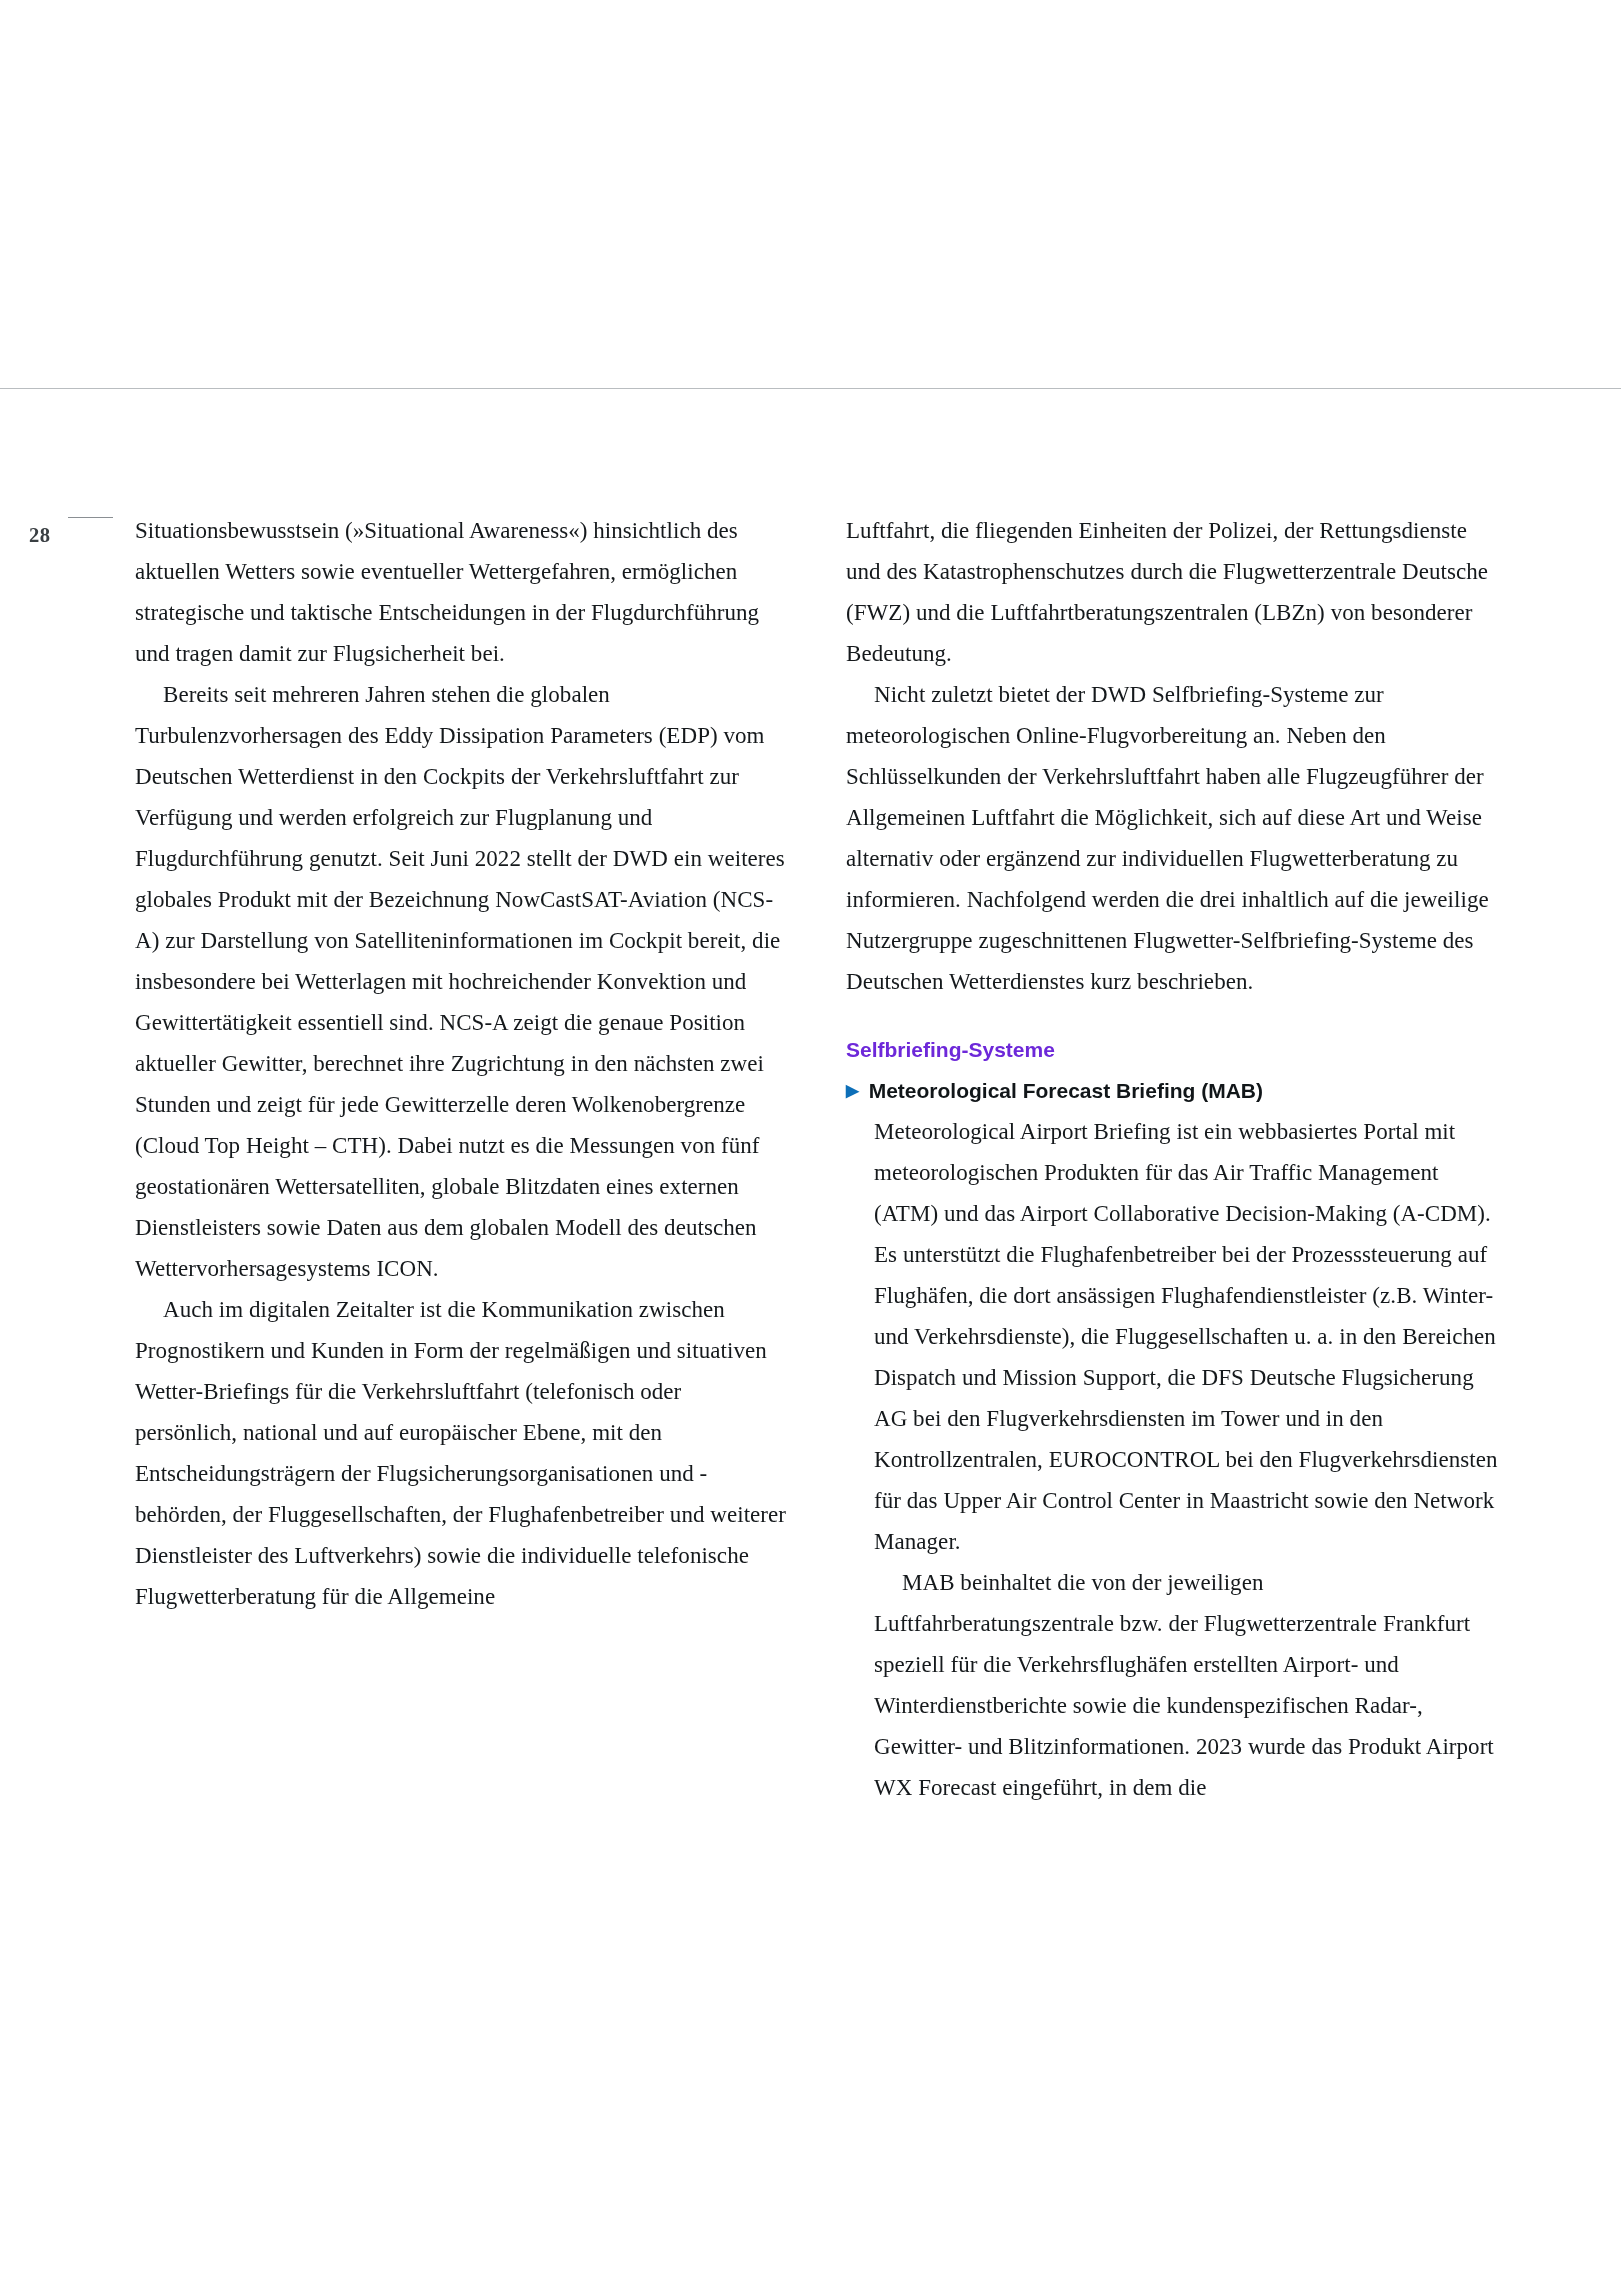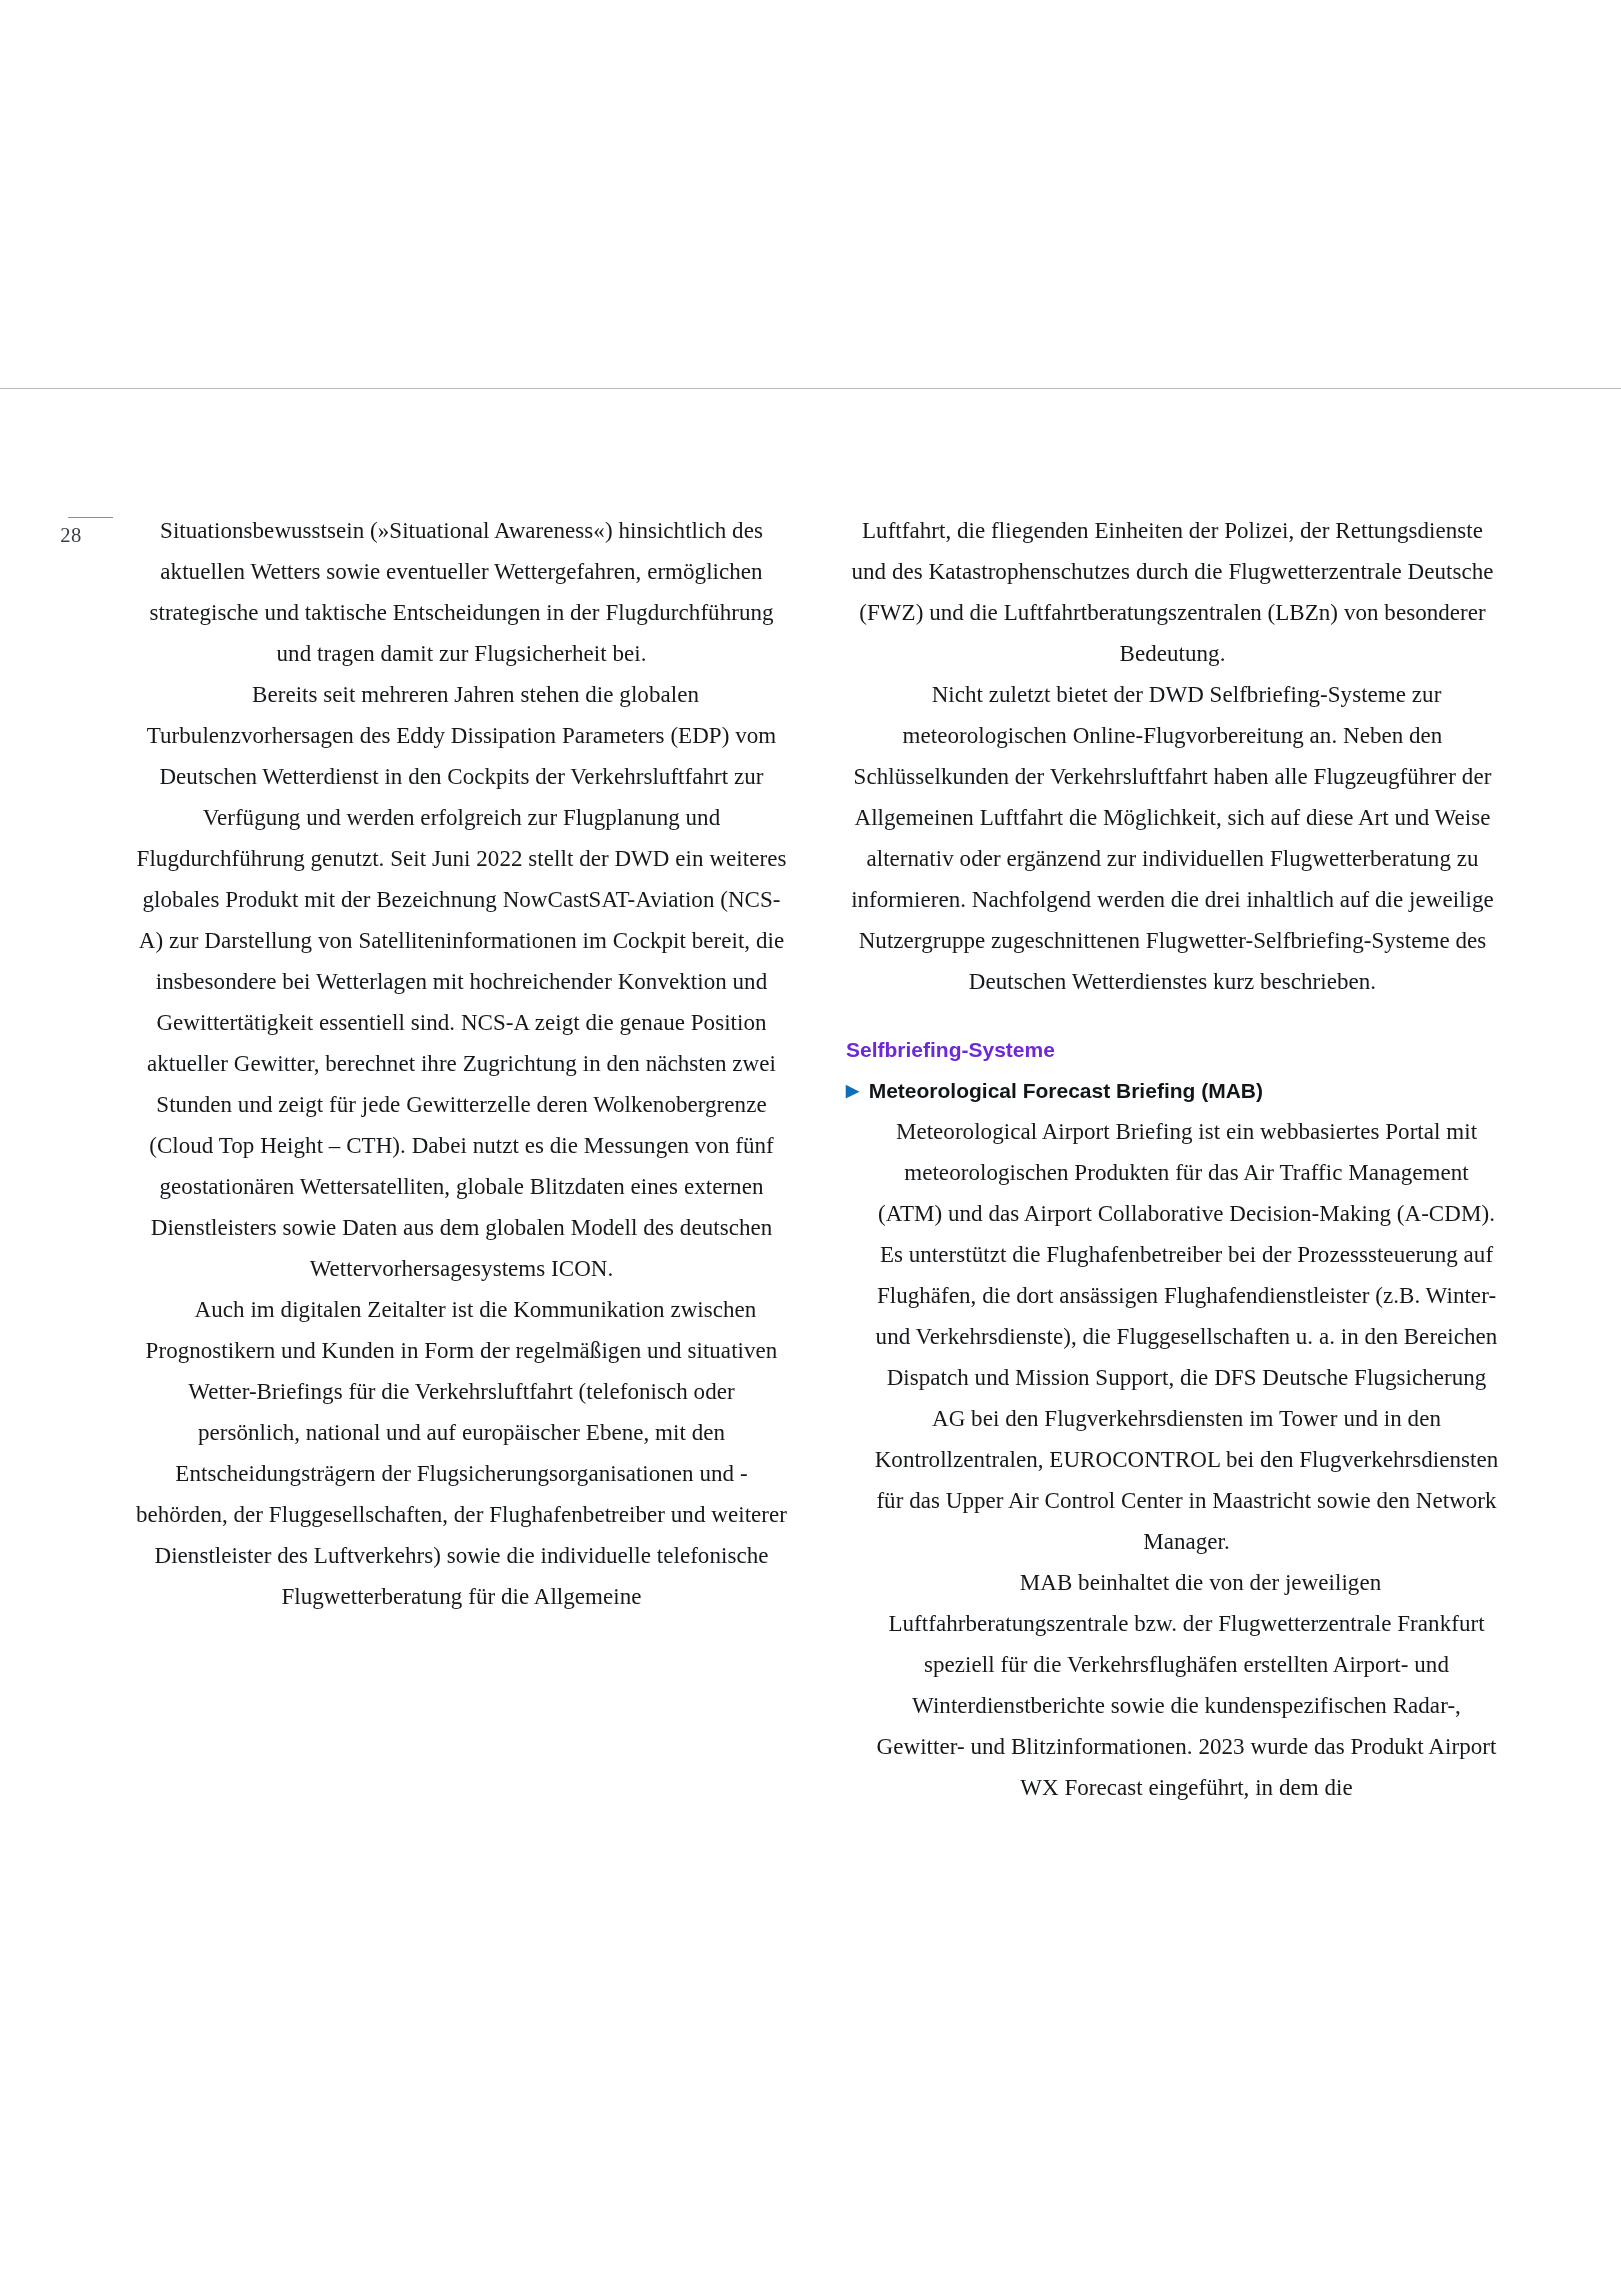--- a/index.html
+++ b/index.html
@@ -25,21 +25,22 @@
     right: 0;
     top: 388px;
     height: 1px;
     background: #b9bdc0;
   }
   .page-number-wrap {
     position: absolute;
     left: 29px;
     top: 517px;
     width: 84px;
-    text-align: center;
+    text-align: left;
+    font-weight: bold;
   }
   .page-number-rule {
     width: 45px;
     height: 1px;
     background: #8a8f93;
     margin-left: auto;
     margin-bottom: 5.9px;
   }
   .page-number {
     font-family: "Liberation Serif", serif;
@@ -56,21 +57,21 @@
     gap: 58px;
   }
   .col {
     width: 653px;
   }
   p {
     margin: 0;
     font-size: 23px;
     line-height: 41px;
     color: #15191c;
-    text-align: center;
+    text-align: left;
     letter-spacing: 0.05px;
     font-family: "Liberation Serif", serif;
   }
   p.indent {
     text-indent: 28px;
   }
   .section-head {
     font-family: "Liberation Sans", sans-serif;
     font-weight: bold;
     font-size: 21px;

